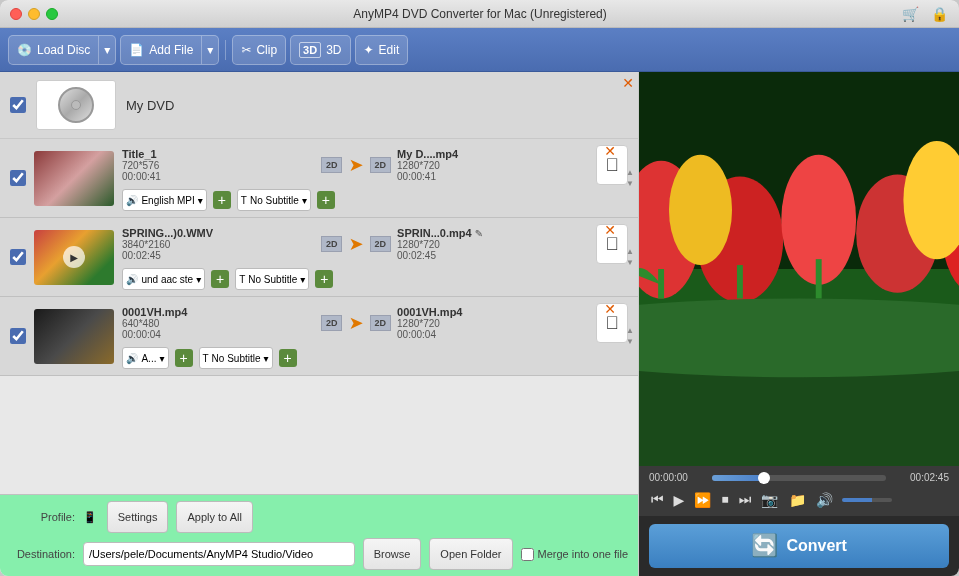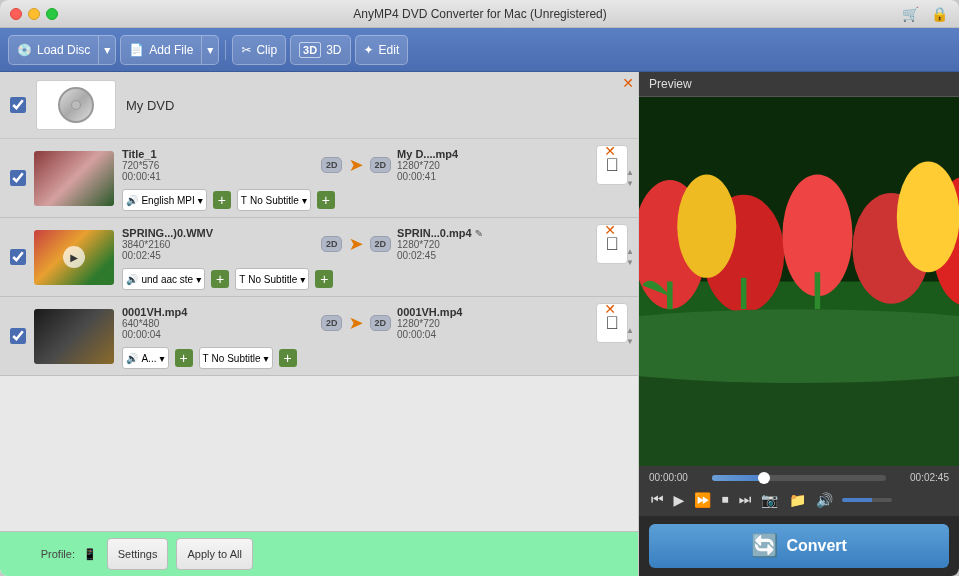--- a/index.html
+++ b/index.html
@@ -234,21 +234,21 @@
     .video-meta .name { font-size: 11px; font-weight: 600; color: #333; }
     .video-meta .dims { font-size: 10px; color: #555; }
     .video-meta .duration { font-size: 10px; color: #555; }
 
     .badge-2d {
       background: #b0b8c8;
       color: #444;
       font-size: 9px;
       font-weight: bold;
       padding: 2px 4px;
-      border-radius: 5px;
+      border-radius: 0;
       border: 1px solid #9aa0b0;
     }
     .arrow-icon {
       color: #e07800;
       font-size: 18px;
       flex-shrink: 0;
     }
 
     .output-meta {
       flex: 1;
@@ -684,25 +684,34 @@
 
     </div>
 
     <div class="bottom-bar">
       <div class="bottom-row">
         <span class="bottom-label">Profile:</span>
         <span style="font-size:11px;color:#444;margin-right:2px;">📱</span>
         <button class="bottom-btn">Settings</button>
         <button class="bottom-btn">Apply to All</button>
       </div>
+      <div class="bottom-row">
+        <span class="bottom-label">Destination:</span>
+        <input type="text" class="dest-input" value="/Users/pele/Documents/AnyMP4 Studio/Video" style="">
+        <button class="bottom-btn">Browse</button>
+        <button class="bottom-btn">Open Folder</button>
+        <label class="merge-label">
+          <input type="checkbox" style="">
+          <span>Merge into one file</span>
+        </label>
+      </div>
     </div>
   </div>
 
   <div class="right-panel">
-    <div class="preview-header">Preview</div>
     <div class="preview-video">
       
       <svg width="100%" height="100%" viewBox="0 0 300 200" preserveAspectRatio="xMidYMid slice">
         <defs>
           <linearGradient id="sky" x1="0" y1="0" x2="0" y2="1">
             <stop offset="0%" stop-color="#1a5a1a"></stop>
             <stop offset="100%" stop-color="#2d8b2d"></stop>
           </linearGradient>
         </defs>
 

